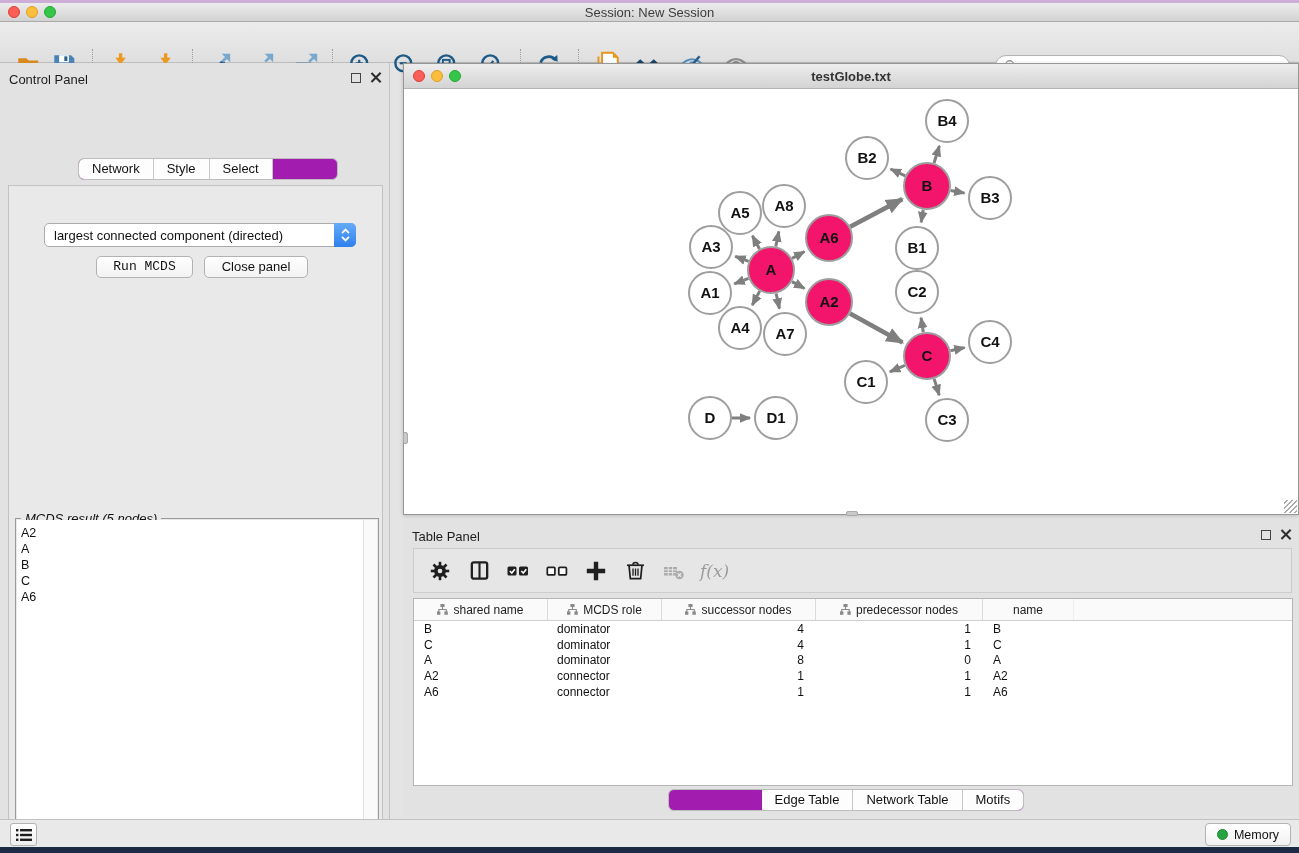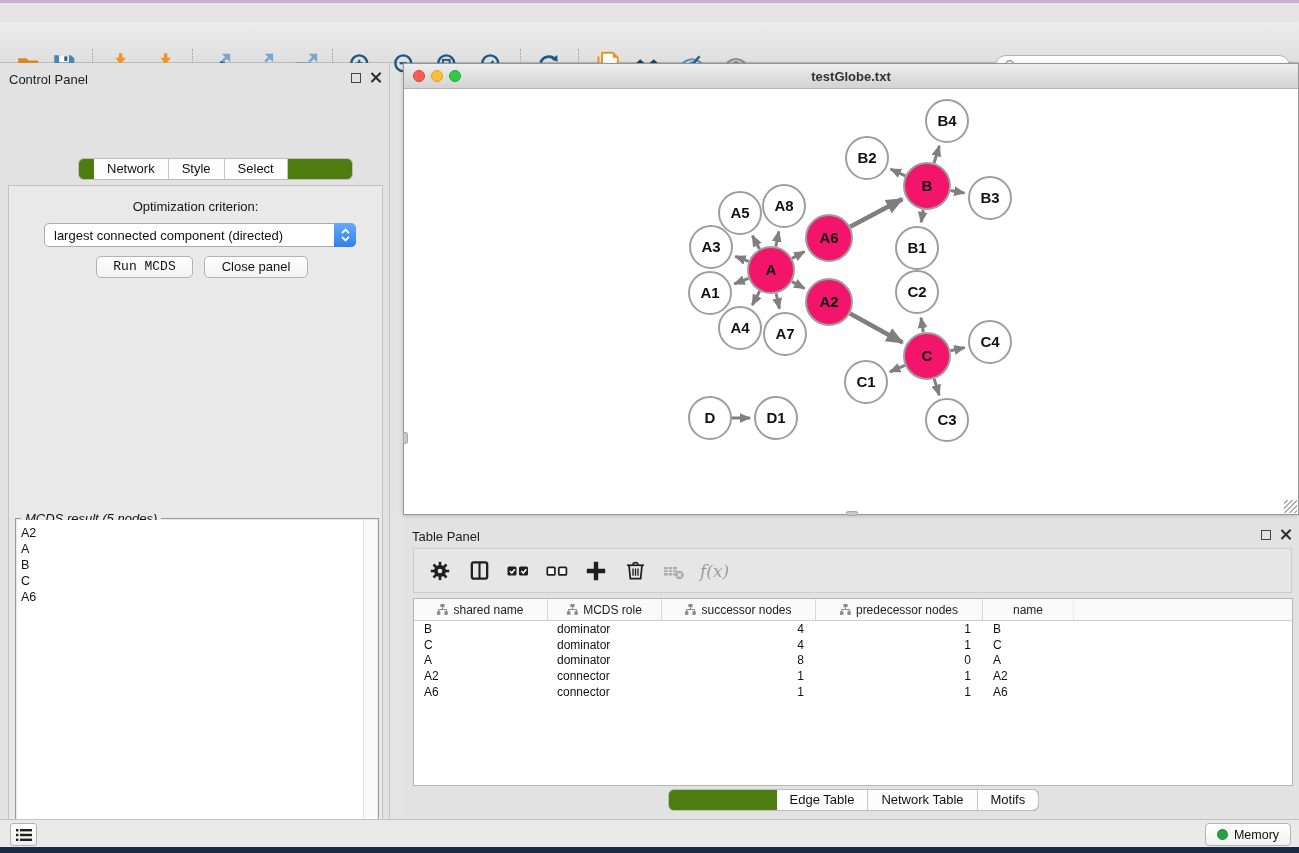--- a/index.html
+++ b/index.html
@@ -33,21 +33,21 @@
   
   #control-panel { position:absolute; left:0; top:63px; width:390px; height:756px; background:#e2e2e2; border-right:1px solid #c4c4c4; }
   .panel-head { position:relative; height:32px; }
   .panel-head .ph-title { position:absolute; left:9px; top:9px; font-size:13px; color:#1d1d1d; }
   .ph-icons { position:absolute; right:8px; top:9px; display:flex; gap:9px; align-items:center; }
   .float-ic { width:10px; height:10px; border:1.6px solid #444; }
   .close-ic { width:11px; height:11px; position:relative; }
   .close-ic:before, .close-ic:after { content:""; position:absolute; left:5px; top:-1px; width:2.4px; height:13px; background:#2c2c2c; }
   .close-ic:before { transform:rotate(45deg);} .close-ic:after { transform:rotate(-45deg);}
 
-  .seg-tabs { position:absolute; display:flex; border:1px solid #bdbdbd; border-radius:6px; background:#4d7c0f; overflow:hidden; height:22px;padding-left:15px; }
+  .seg-tabs { position:absolute; display:flex; border:1px solid #bdbdbd; border-radius:6px; background:#a21caf; overflow:hidden; height:22px; }
   #cp-tabs { left:78px; top:95px; }
   .seg { padding:0 13px; font-size:13px; line-height:20px; color:#111; border-right:1px solid #c6c6c6; background:#fdfdfd; cursor:default; }
   .seg:last-child { border-right:none; }
   .seg.active { background:linear-gradient(#63aaf8,#3181ec); color:#fff;margin-top:44px; }
 
   #cp-content { position:absolute; left:8px; top:122px; width:375px; height:680px; background:#e9e9e9; border:1px solid #c2c2c2; }
   #opt-label { position:absolute; width:100%; text-align:center; top:13px; font-size:13px; color:#151515; }
   #criterion-dd { position:absolute; left:35px; top:37px; width:312px; height:24px; background:#fff; border:1px solid #ababab;
     border-radius:5px; display:flex; align-items:center; cursor:default; }
   #criterion-dd .dd-text { flex:1; padding-left:9px; font-size:13px; color:#111; white-space:nowrap; overflow:hidden; }
@@ -104,20 +104,28 @@
   #memory-btn { position:absolute; right:8px; top:3px; width:86px; height:23px; background:linear-gradient(#fff,#f1f1f1);
     border:1px solid #b3b3b3; border-radius:4px; display:flex; align-items:center; justify-content:center; gap:6px; font-size:12.5px; color:#111; }
   #memory-dot { width:11px; height:11px; border-radius:50%; background:#27a343; border:1px solid #1d8b36; }
 </style>
 </head>
 <body>
 
 <div id="app">
   <div id="desktop-top"></div>
 
+  <div id="titlebar">
+    <div class="lights">
+      <div class="light red"></div>
+      <div class="light yellow"></div>
+      <div class="light green"></div>
+    </div>
+    <div class="title">Session: New Session</div>
+  </div>
 
   <div id="toolbar">
     <div class="tbi" style="left:14px">
       <svg width="27" height="27" viewBox="0 0 24 24">
           <path d="M2 5.5 h7.2 l2 2 h8.5 v3 H2 Z" fill="#d9881e"></path>
           <path d="M1.2 10 h21.3 l-3.2 9.5 H1.2 Z" fill="#ea9b2d"></path>
         </svg>
     </div>
     <div class="tbi" style="left:49px">
       <svg width="26" height="26" viewBox="0 0 24 24">
@@ -263,21 +271,20 @@
         <span class="close-ic"></span>
       </span>
     </div>
     <div class="seg-tabs" id="cp-tabs">
         <div class="seg">Network</div>
         <div class="seg">Style</div>
         <div class="seg">Select</div>
         <div class="seg active">MCDS</div>
       </div>
     <div id="cp-content">
-      <div id="opt-label">Optimization criterion:</div>
       <div id="criterion-dd">
         <span class="dd-text">largest connected component (directed)</span>
         <span class="dd-cap">
           <svg width="11" height="14" viewBox="0 0 11 14">
               <path d="M2 5.2 L5.5 1.6 L9 5.2" fill="none" stroke="#fff" stroke-width="1.8"></path>
               <path d="M2 8.8 L5.5 12.4 L9 8.8" fill="none" stroke="#fff" stroke-width="1.8"></path>
             </svg>
         </span>
       </div>
       <div class="cp-btn" id="run-btn">Run MCDS</div>

